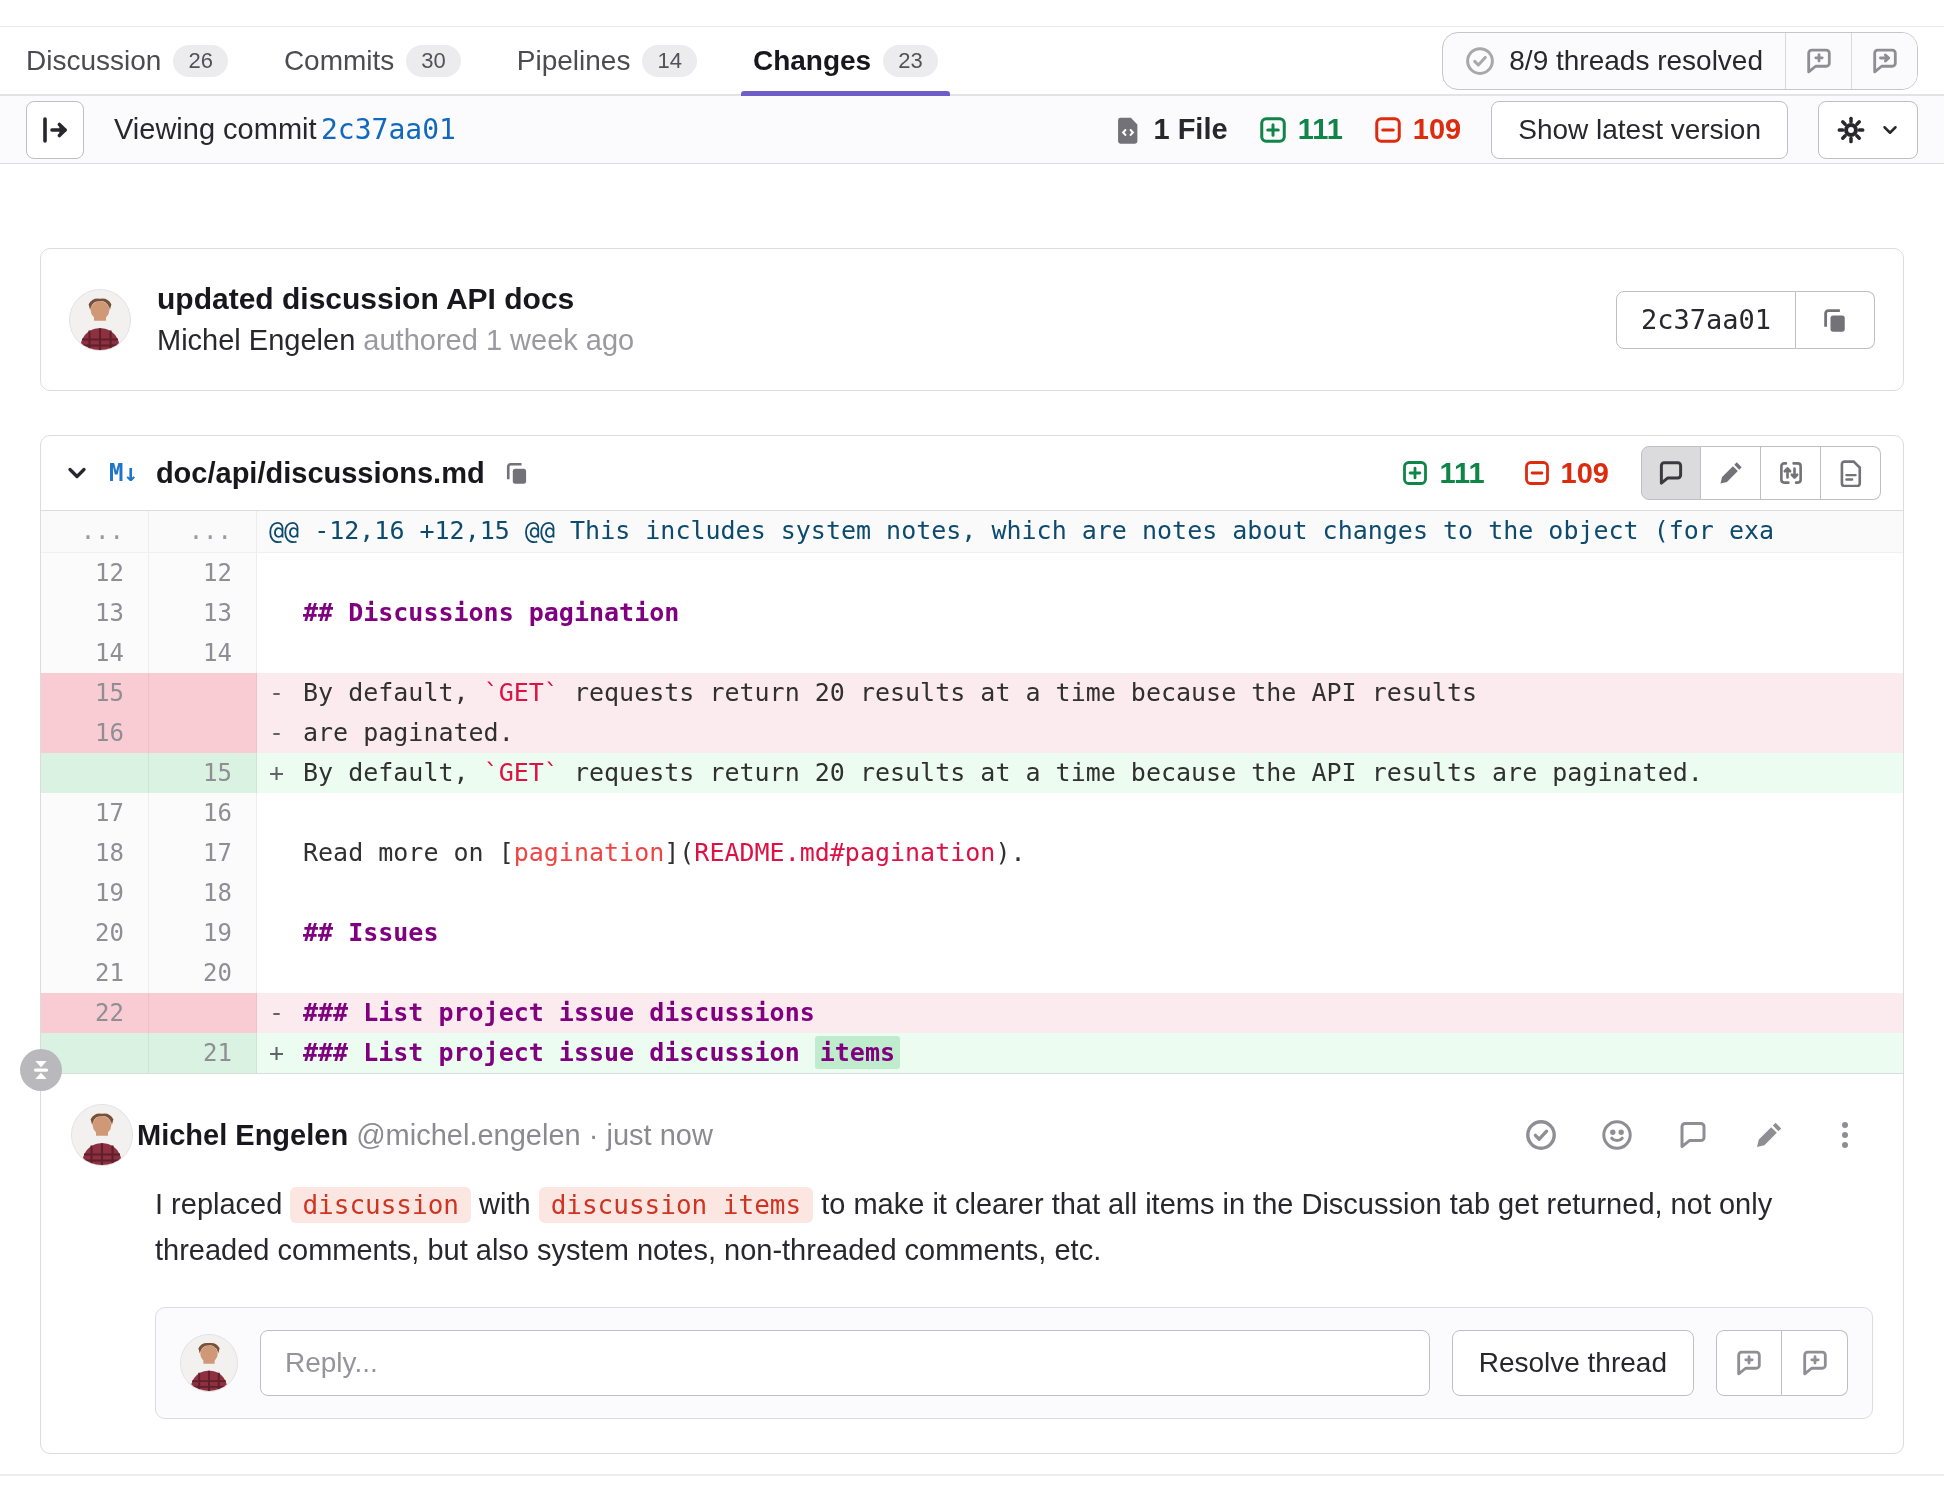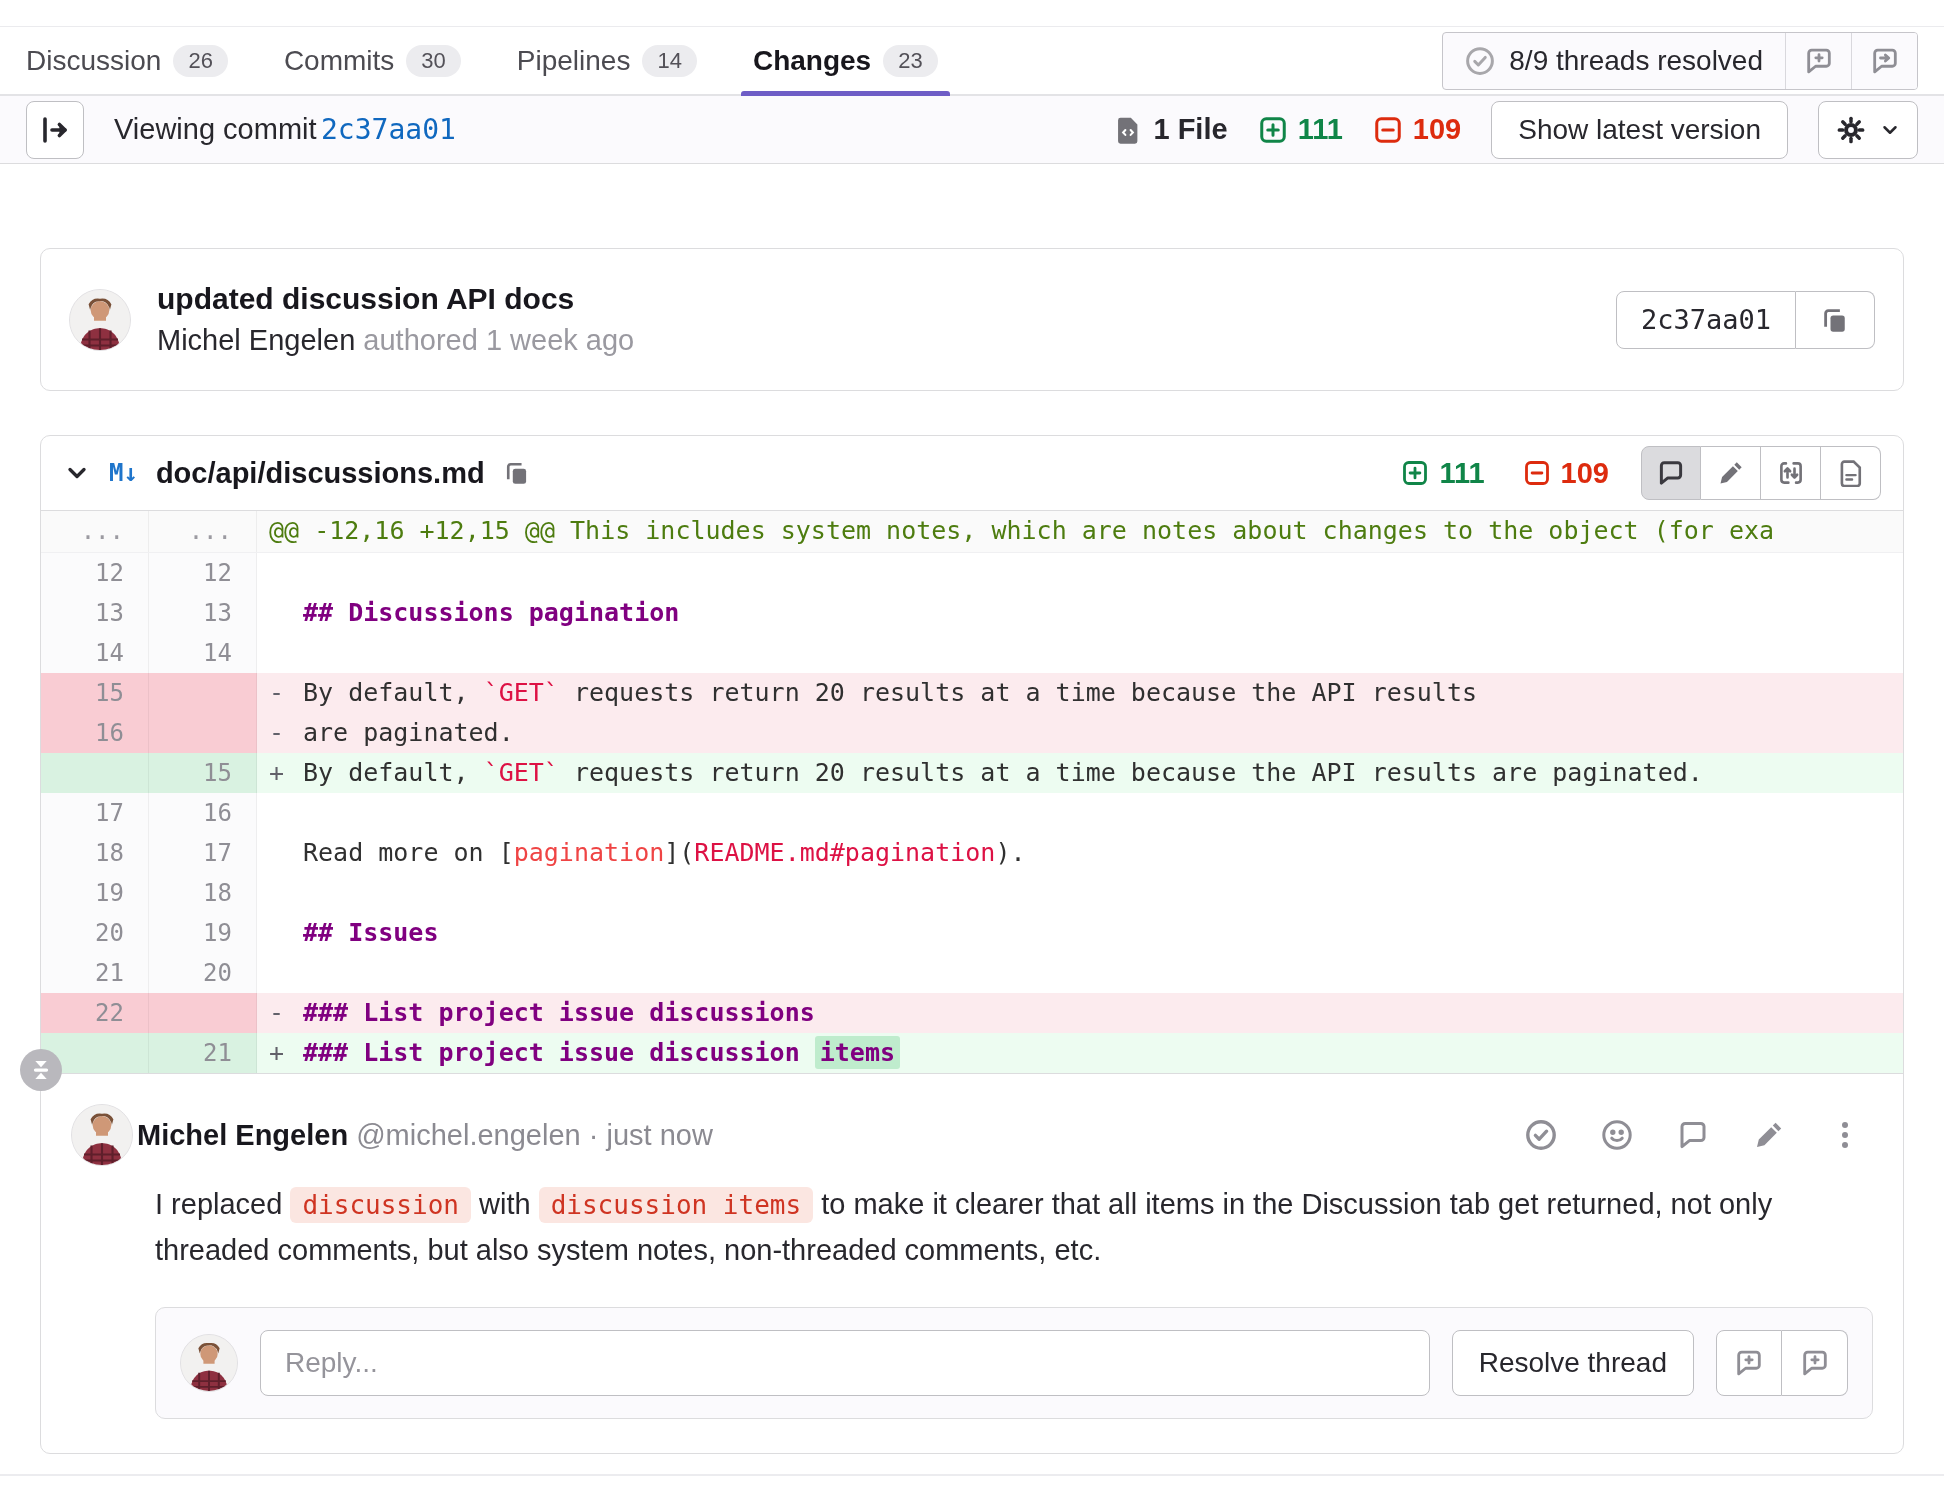--- a/index.html
+++ b/index.html
@@ -29,21 +29,21 @@
   .tab.active::after {
     content:""; position:absolute; left:-12px; right:-12px; bottom:-2px;
     height:5px; background:#6e5dc6; border-radius:3px 3px 0 0;
   }
   .pill {
     background:#ececef; color:#535158; font-size:22px; font-weight:400;
     padding:3px 15px; border-radius:18px;
   }
   .threads-group {
     display:flex; align-items:stretch; height:58px;
-    border:1px solid #c6c5ca; border-radius:4px; overflow:hidden; background:#fbfafd;
+    border:1px solid #c6c5ca; border-radius:16px; overflow:hidden; background:#fbfafd;
   }
   .threads-label {
     display:flex; align-items:center; gap:14px; padding:0 22px;
     font-size:28px; color:#28272d; white-space:nowrap;
   }
   .tg-btn {
     width:66px; display:flex; align-items:center; justify-content:center;
     border-left:1px solid #d9d8dd; background:#fbfafd; cursor:pointer;
   }
 
@@ -136,21 +136,21 @@
     font-size:24px; color:#8f8e95; height:100%; line-height:40px;
     border-right:1px solid rgba(0,0,0,0.05); cursor:pointer;
   }
   .dcontent {
     flex:1; min-width:0; white-space:nowrap; overflow:hidden;
     padding-left:12px; height:100%; line-height:40px; color:#303030;
   }
   .dsign { display:inline-block; width:34px; color:#62616a; }
   .drow.hunk { height:42px; background:#fafafa; border-bottom:1px solid #f0f0f2; }
   .drow.hunk .ln { background:#fafafa; color:#9b9aa1; }
-  .drow.hunk .dcontent { color:#4d7c0f; }
+  .drow.hunk .dcontent { color:#0c4a6e; }
   .drow.ctx .ln { background:#fbfbfc; }
   .drow.del .ln { background:#f9ccd3; }
   .drow.del .dcontent { background:#fcebee; }
   .drow.add .ln { background:#d9f2e1; }
   .drow.add .dcontent { background:#edfcf1; }
   .sg-kw { color:#800080; font-weight:700; }
   .sg-str { color:#dd1144; }
   .sg-lnk { color:#ef4444; }
   .sg-hl { background:#bfeccd; border-radius:3px; padding:2px 5px; }
 

